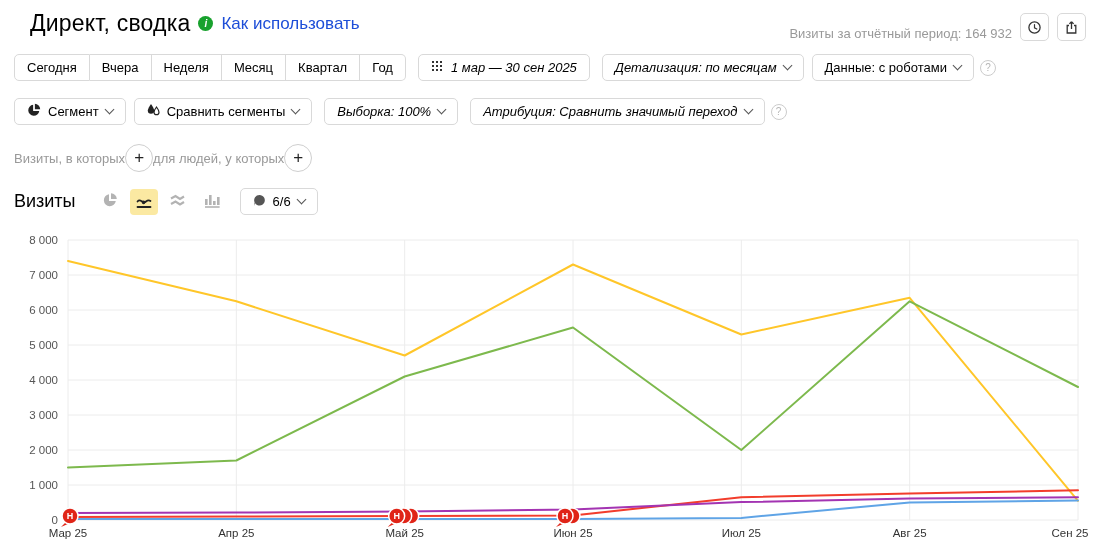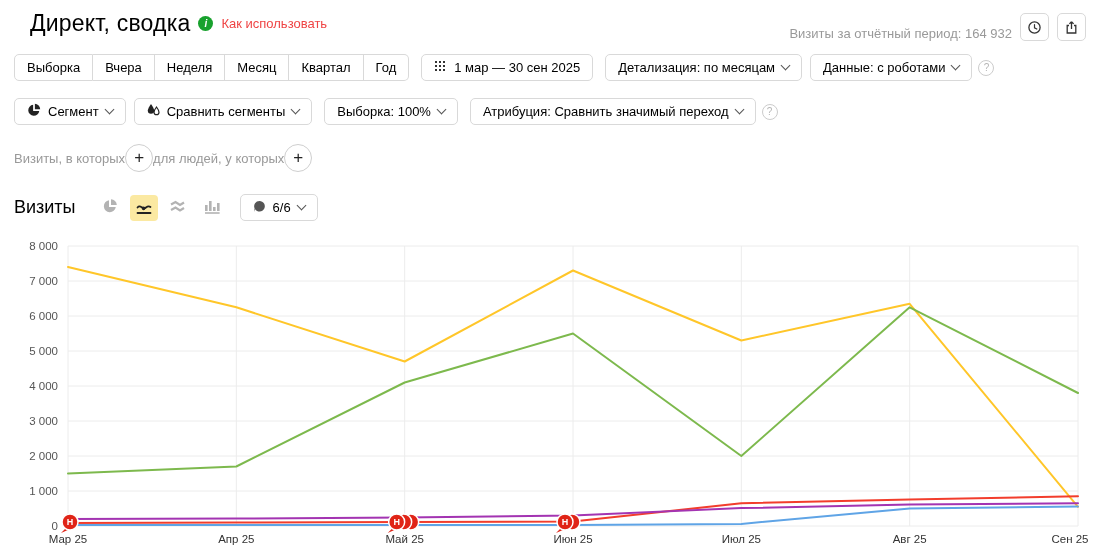--- a/index.html
+++ b/index.html
@@ -9,52 +9,52 @@
     background:#fff; color:#000;
     font-family:"Liberation Sans", sans-serif;
     font-size:13px;
   }
   
   .topbar { display:flex; justify-content:space-between; align-items:flex-start; padding:10px 14px 0 14px;margin-left:16px; }
   .title-group { display:flex; align-items:center; gap:8px; }
   .page-title { font-size:23px; font-weight:400; margin:0; letter-spacing:.2px; }
   .info-badge { width:15px; height:15px; border-radius:50%; background:#18a12d; color:#fff;
     font-size:10px; font-weight:bold; font-style:italic; display:inline-flex; align-items:center; justify-content:center; }
-  .green-link { color:#ef4444; text-decoration:none; font-size:13px; cursor:pointer; }
+  .green-link { color:#1d4ed8; text-decoration:none; font-size:17px; cursor:pointer; }
   .top-right { display:flex; align-items:flex-end; gap:8px; color:#999; font-size:13px; padding-top:3px; }
   .icon-btn { width:29px; height:28px; border:1px solid #d9d9d9; border-radius:5px; background:#fff;
     display:inline-flex; align-items:center; justify-content:center; cursor:pointer; padding:0; }
   .icon-btn svg { display:block; }
 
   
   .row { display:flex; align-items:center; padding:0 14px; }
   .btn { display:inline-flex; align-items:center; gap:7px; height:27px; padding:0 12px;
     border:1px solid #d9d9d9; border-radius:5px; background:#fff; font-size:13px;
     font-family:inherit; cursor:pointer; white-space:nowrap; color:#000; }
   .chev { width:7px; height:7px; border-right:1.4px solid #555; border-bottom:1.4px solid #555;
     transform:rotate(45deg); display:inline-block; margin-top:-4px; }
   .seg-group { display:inline-flex; }
   .seg-group .btn { border-radius:0; border-left:none; }
   .seg-group .btn:first-child { border-left:1px solid #d9d9d9; border-radius:5px 0 0 5px; }
   .seg-group .btn:last-child { border-radius:0 5px 5px 0; }
   .qmark { width:16px; height:16px; border-radius:50%; border:1px solid #ccc; color:#b5b5b5;
     font-size:10px; display:inline-flex; align-items:center; justify-content:center; margin-left:6px; }
-  .gap8 { margin-left:8px; } .gap12 { margin-left:12px; }
+  .gap8 { margin-left:8px; } .gap12 { margin-left:12px;font-style:italic; }
 
   .toolbar-row { margin-top:13px; }
   .segment-row { margin-top:17px; }
 
   
   .filter-row { margin-top:19px; color:#999; }
   .plus-btn { width:28px; height:28px; border-radius:50%; border:1px solid #cfcfcf; background:#fff;
     color:#222; font-size:17px; line-height:1; display:inline-flex; align-items:center; justify-content:center;
     cursor:pointer; padding:0 0 2px 0; }
 
   
-  .metric-row { margin-top:22px; gap:6px; }
+  .metric-row { margin-top:16px; gap:6px; }
   .metric-title { font-size:18px; margin:0 14px 0 0; font-weight:400; }
   .ctype-btn { width:28px; height:26px; border:none; background:transparent; border-radius:4px;
     display:inline-flex; align-items:center; justify-content:center; cursor:pointer; padding:0; }
   .ctype-btn.selected { background:#fbe9a2; }
   .bubble-btn { margin-left:8px; }
 
   
   .chart-wrap { margin-top:13px; }
   svg text { font-family:"Liberation Sans", sans-serif; }
 </style>
@@ -83,21 +83,21 @@
             <path d="M5 5.5 H3.2 V13 H11.8 V5.5 H10" fill="none" stroke="#333" stroke-width="1.3"></path>
             <path d="M7.5 9 V1.8 M7.5 1.8 L5.4 3.9 M7.5 1.8 L9.6 3.9" fill="none" stroke="#333" stroke-width="1.3"></path>
           </svg>
       </span>
     </button>
   </div>
 </div>
 
 <div class="row toolbar-row">
   <div class="seg-group">
-    <button class="btn">Выборка</button>
+    <button class="btn">Сегодня</button>
     <button class="btn">Вчера</button>
     <button class="btn">Неделя</button>
     <button class="btn">Месяц</button>
     <button class="btn">Квартал</button>
     <button class="btn">Год</button>
   </div>
   <button class="btn gap12">
     <span>
       <svg width="13" height="12" viewBox="0 0 13 12">
           <g fill="#333">

